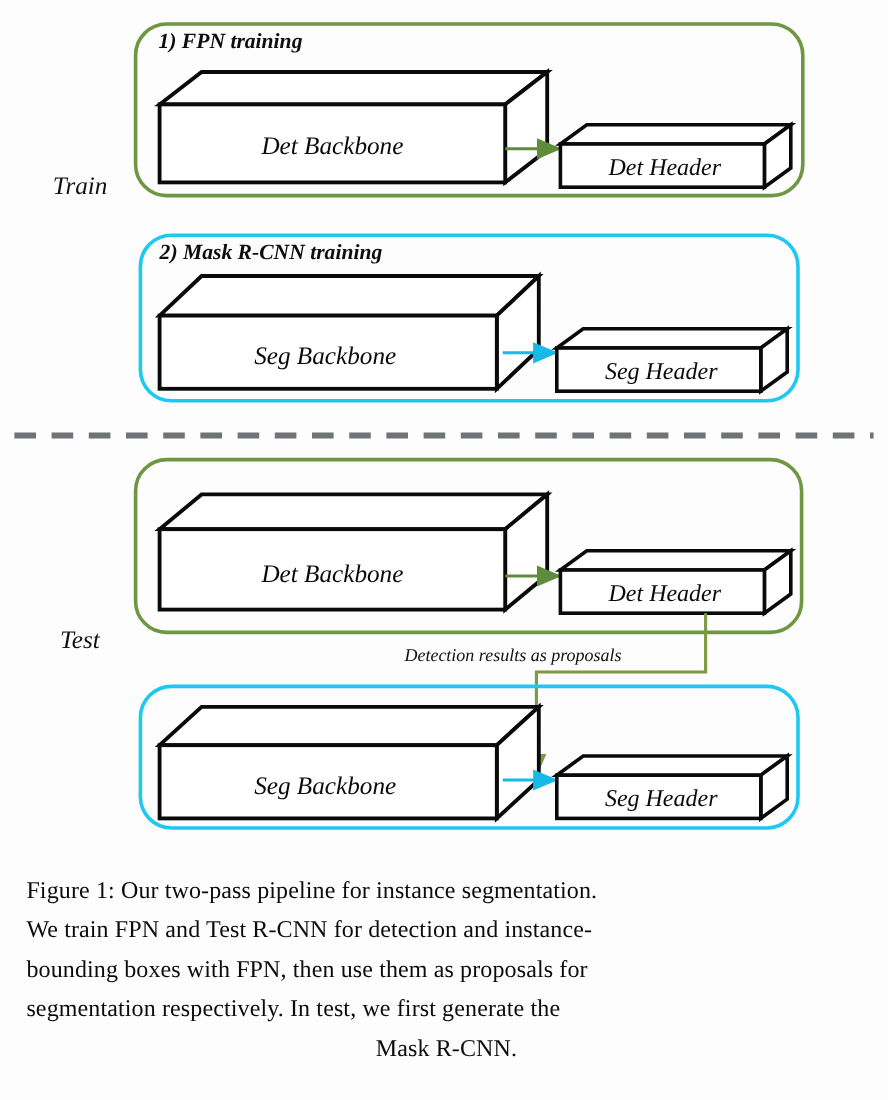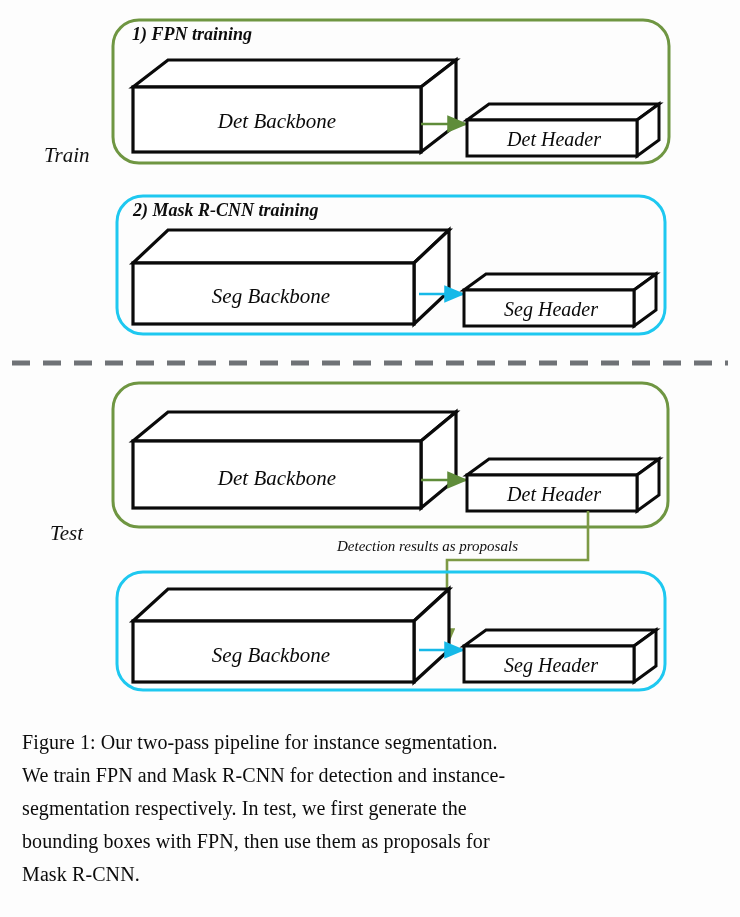--- a/index.html
+++ b/index.html
@@ -93,21 +93,21 @@
     line-height: 33px;
     color: #0c0c0c;
     text-align: justify;
     text-justify: inter-word;
     letter-spacing: 0.1px;
   }
   #caption .cap-line {
     display: block;
   }
   #caption .cap-line.last {
-    text-align: left;
+    text-align: center;
     font-family: Liberation Serif, serif;
   }
 </style>
 </head>
 <body>
 
 <div id="figure-root">
 
   <svg id="diagram-svg" viewBox="0 0 740 712">
 
@@ -215,19 +215,19 @@
         <polygon class="cube-face-thin" points="634,646 656,630 656,666 634,682"></polygon>
         <rect class="cube-face-thin" x="464" y="646" width="170" height="36"></rect>
         <text class="box-label-small" x="551" y="672">Seg Header</text>
       </g>
     </g>
 
   </svg>
 
   <div id="caption">
     <span class="cap-line">Figure 1: Our two-pass pipeline for instance segmentation.</span>
-    <span class="cap-line">We train FPN and Mask R-CNN for detection and instance-</span>
+    <span class="cap-line">We train FPN and Test R-CNN for detection and instance-</span>
+    <span class="cap-line">bounding boxes with FPN, then use them as proposals for</span>
     <span class="cap-line">segmentation respectively.   In test, we first generate the</span>
-    <span class="cap-line">bounding boxes with FPN, then use them as proposals for</span>
     <span class="cap-line last">Mask R-CNN.</span>
   </div>
 
 </div>
 
 </body></html>

